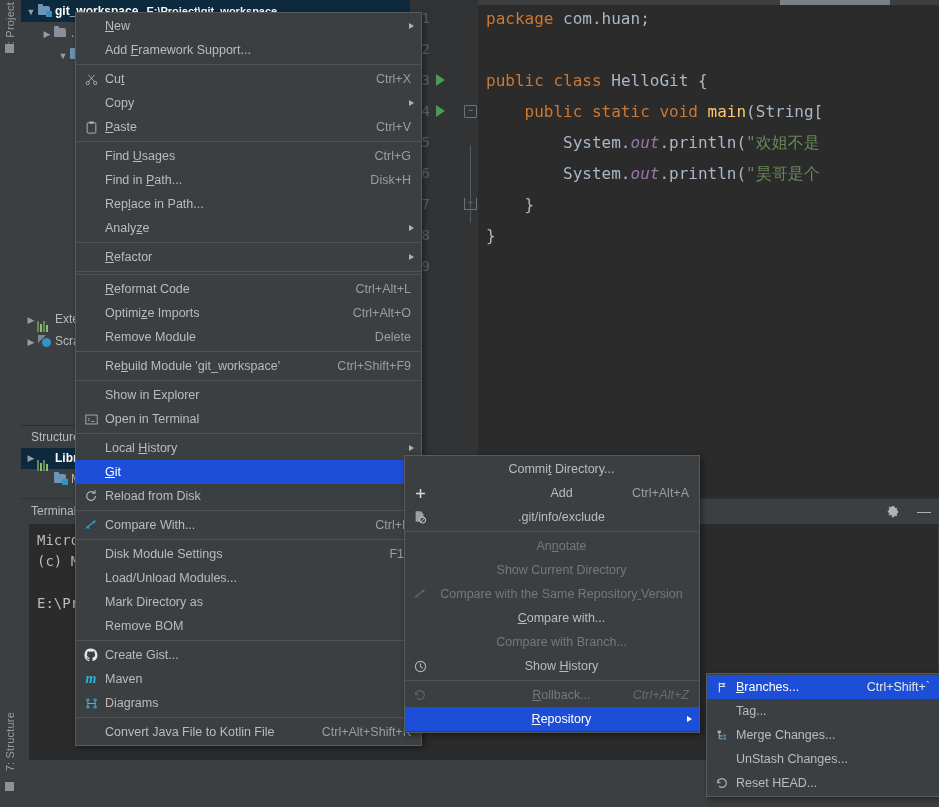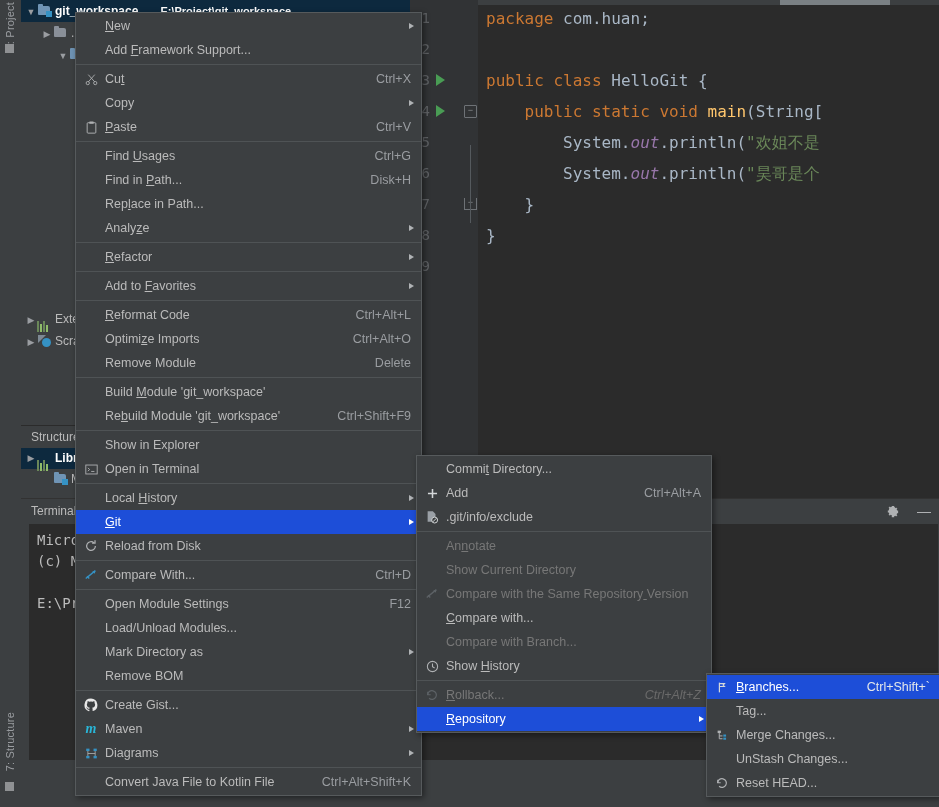--- a/index.html
+++ b/index.html
@@ -115,21 +115,21 @@
   .lib-bar{display:inline-block;width:2px;margin-right:1px;vertical-align:bottom;}
   .ico-scratch::before{
     content:"";position:absolute;left:1px;top:1px;width:8px;height:8px;background:#7d8994;
     clip-path: polygon(0 0,100% 0, 0 100%);
   }
   .ico-scratch::after{
     content:"";position:absolute;left:5px;top:4px;width:9px;height:9px;border-radius:50%;
     background:#3592c4;
   }
   .tree-text { color:#bbbbbb; }
-  .tree-text.path { color:#6d7177; font-size:11px; margin-left:22px;}
+  .tree-text.path { color:#6d7177; font-size:11px; margin-left:8px;}
 
   
   #structure-panel{
     position:absolute; left:21px; top:425px; width:389px; height:73px;
     background:#3c3f41;
     border-top:1px solid #2b2b2b;
   }
   .panel-header{
     height:22px;line-height:22px;font-size:12px;color:#bbbbbb;
     padding-left:10px; background:#3c3f41;
@@ -284,21 +284,21 @@
   .mi .mico{
     position:absolute; left:6px; top:0; height:24px;
     width:18px;
     display:flex; align-items:center; justify-content:center;
   }
   .mi .mico svg{ display:block; }
   .und{ text-decoration:underline; }
 
   
   #context-menu{ left:75px; top:12px; width:345px; }
-  #git-submenu{ left:416px; top:455px; width:294px; }
+  #git-submenu{ left:404px; top:455px; width:294px;text-align:center; }
   #repository-submenu{ left:706px; top:673px; width:233px; }
 </style>
 </head>
 <body>
 
 <div id="left-strip">
   <div class="strip-label" id="strip-project">1: Project</div>
   <div class="strip-dot" id="strip-dot-1"></div>
   <div class="strip-label" id="strip-structure">7: Structure</div>
   <div class="strip-dot" id="strip-dot-2"></div>
@@ -395,27 +395,25 @@
         </svg>
       </span><span><span class="und">P</span>aste</span><span class="accel">Ctrl+V</span></div>
     <div class="msep"></div>
     <div class="mi"><span>Find <span class="und">U</span>sages</span><span class="accel">Ctrl+G</span></div>
     <div class="mi"><span>Find in <span class="und">P</span>ath...</span><span class="accel">Disk+H</span></div>
     <div class="mi"><span>Rep<span class="und">l</span>ace in Path...</span></div>
     <div class="mi"><span>Analy<span class="und">z</span>e</span><span class="chev"></span></div>
     <div class="msep"></div>
     <div class="mi"><span><span class="und">R</span>efactor</span><span class="chev"></span></div>
     <div class="msep"></div>
-    <div class="mi"><span>Add to <span class="und">F</span>avorites</span><span class="chev"></span></div>
     <div class="msep"></div>
     <div class="mi"><span><span class="und">R</span>eformat Code</span><span class="accel">Ctrl+Alt+L</span></div>
     <div class="mi"><span>Optimi<span class="und">z</span>e Imports</span><span class="accel">Ctrl+Alt+O</span></div>
     <div class="mi"><span>Remove Module</span><span class="accel">Delete</span></div>
     <div class="msep"></div>
-    <div class="mi"><span>Build <span class="und">M</span>odule 'git_workspace'</span></div>
     <div class="mi"><span>Re<span class="und">b</span>uild Module 'git_workspace'</span><span class="accel">Ctrl+Shift+F9</span></div>
     <div class="msep"></div>
     <div class="mi"><span>Show in Explorer</span></div>
     <div class="mi"><span class="mico">
         <svg width="13" height="13" viewBox="0 0 16 16">
           <rect x="1" y="2.5" width="14" height="11" fill="none" stroke="#afb1b3" stroke-width="1.1"></rect>
           <path d="M3.5 6l2.2 2-2.2 2M7.6 10.4h4" stroke="#afb1b3" stroke-width="1.1" fill="none"></path>
         </svg>
       </span><span>Open in Terminal</span></div>
     <div class="msep"></div>
@@ -429,21 +427,21 @@
       </span><span>Reload from Disk</span></div>
     <div class="msep"></div>
     <div class="mi"><span class="mico">
         <svg width="14" height="14" viewBox="0 0 16 16">
           <path d="M2 12 L13 3" stroke="#3592c4" stroke-width="1.6"></path>
           <path d="M13 3 L9.4 3.6 L12.4 6.6 Z" fill="#3592c4"></path>
           <path d="M3.5 9.5 L6 12" stroke="#3592c4" stroke-width="1.6"></path>
         </svg>
       </span><span>Compare With...</span><span class="accel">Ctrl+D</span></div>
     <div class="msep"></div>
-    <div class="mi"><span>Open Module Settings</span><span class="accel">F12</span></div>
+    <div class="mi"><span>Disk Module Settings</span><span class="accel">F12</span></div>
     <div class="mi"><span>Load/Unload Modules...</span></div>
     <div class="mi"><span>Mark Directory as</span><span class="chev"></span></div>
     <div class="mi"><span>Remove BOM</span></div>
     <div class="msep"></div>
     <div class="mi"><span class="mico">
         <svg width="14" height="14" viewBox="0 0 16 16">
           <path fill="#e8e8e8" d="M8 .6a7.4 7.4 0 00-2.34 14.43c.37.07.5-.16.5-.36v-1.3c-2.06.45-2.5-.99-2.5-.99-.34-.86-.83-1.09-.83-1.09-.68-.46.05-.45.05-.45.75.05 1.14.77 1.14.77.67 1.14 1.75.81 2.18.62.07-.48.26-.81.47-1-1.65-.19-3.38-.82-3.38-3.66 0-.81.29-1.47.76-1.99-.08-.19-.33-.94.07-1.96 0 0 .62-.2 2.03.76a7 7 0 013.7 0c1.4-.96 2.02-.76 2.02-.76.4 1.02.15 1.77.08 1.96.47.52.76 1.18.76 1.99 0 2.85-1.74 3.47-3.39 3.65.27.23.5.68.5 1.37v2.03c0 .2.13.43.5.36A7.4 7.4 0 008 .6z"></path>
         </svg>
       </span><span>Create Gist...</span></div>
     <div class="mi"><span class="mico">

